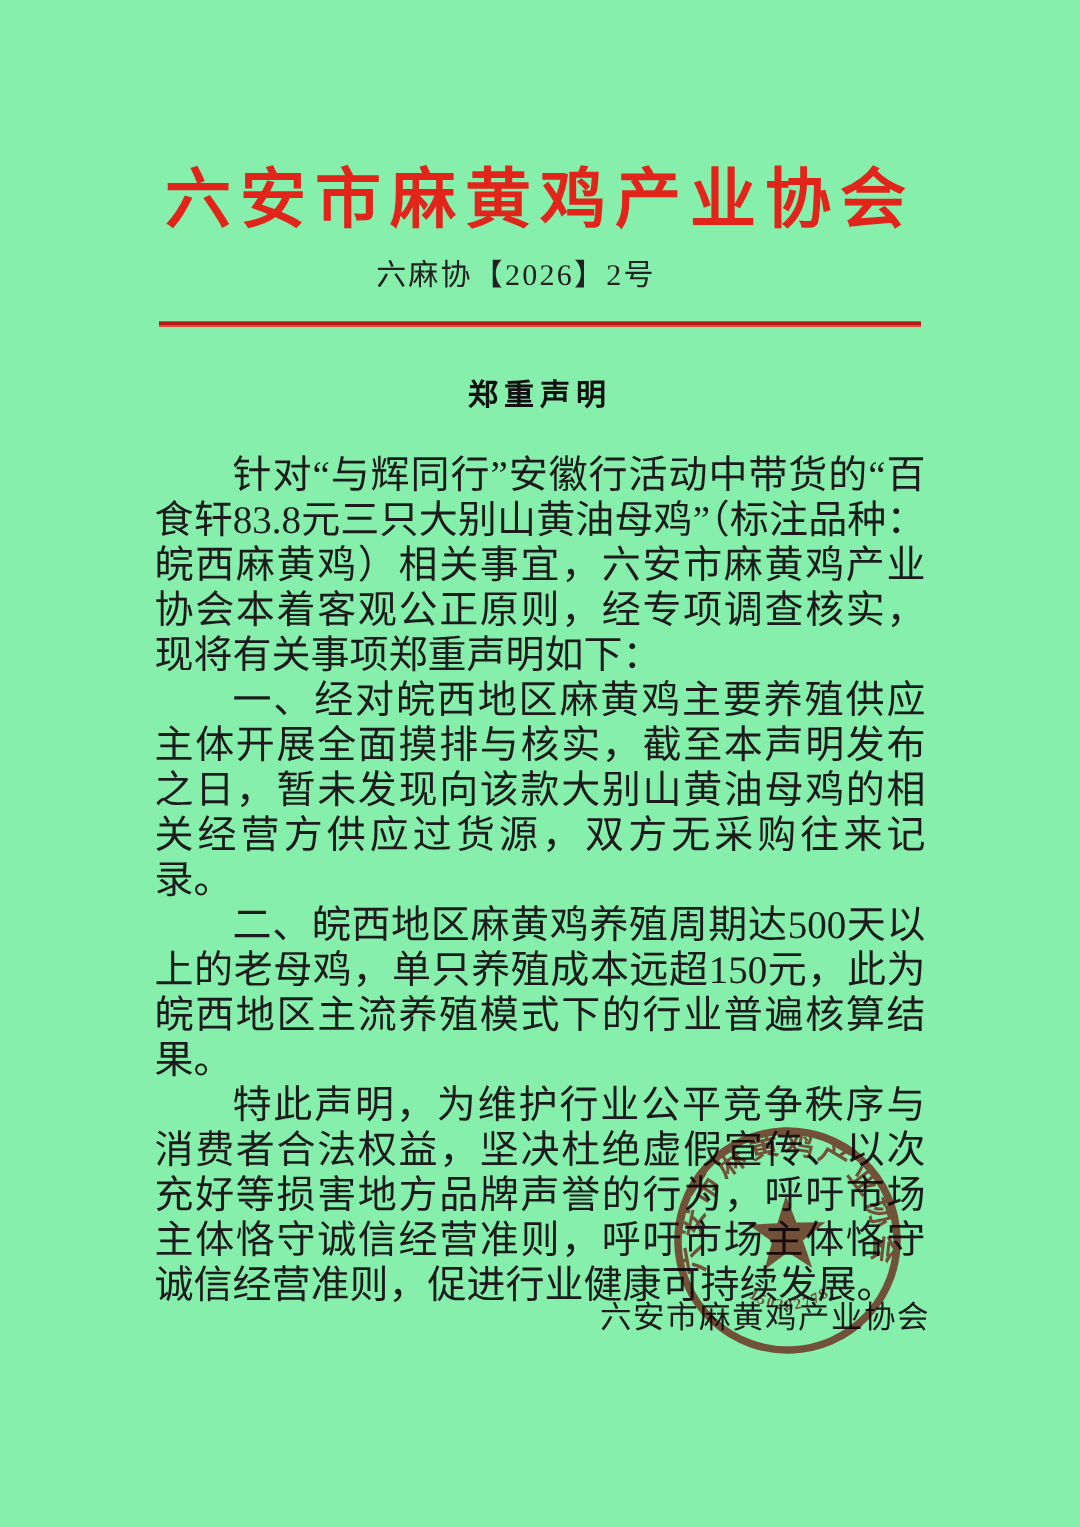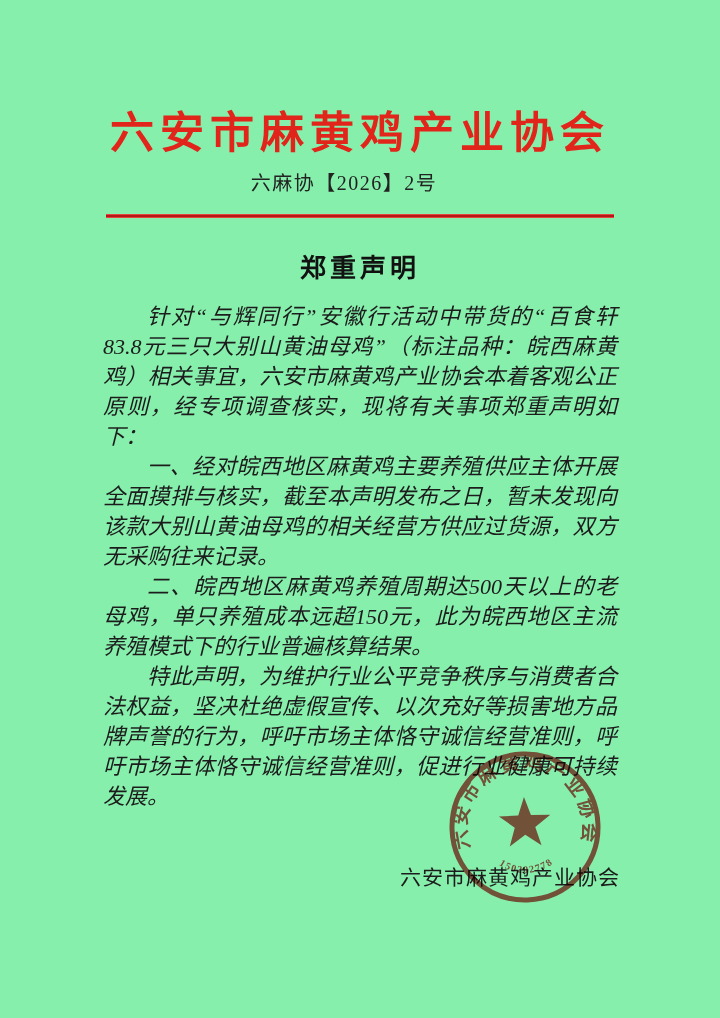--- a/index.html
+++ b/index.html
@@ -20,28 +20,27 @@
   .doc-number {
     position:absolute; top:167px; left:0; width:688px;
     text-align:center; font-size:20px; letter-spacing:1.5px; color:#222;
   }
   .red-line {
     position:absolute; top:214px; left:106px; width:508px; height:4px;
     background:linear-gradient(to bottom,#e8423d 0 1px,#b21a16 1px 3px,#e8423d 3px 4px);
   }
   .stmt-title {
     position:absolute; top:247px; left:0; width:720px;
-    text-align:center; font-size:26px; font-weight:bold; letter-spacing:4px;
+    text-align:center; font-size:20px; font-weight:bold; letter-spacing:4px;
     color:#111;
   }
   .body-text {
     position:absolute; top:302px; left:103px; width:514px;
-    font-size:22px; line-height:30px; text-align:justify;
+    font-size:26px; line-height:30px; text-align:justify;
     color:#1c1c1c;
-    font-style:italic;
   }
   .body-text p { text-indent:2em; margin:0; }
 
   .sig-org {
     position:absolute; top:861px; right:100px;
     font-size:21px; letter-spacing:1px; color:#1c1c1c; white-space:nowrap;
   }
   .sig-date {
     position:absolute; top:892px; right:155px;
     font-size:21px; letter-spacing:1px; color:#1c1c1c; white-space:nowrap;

